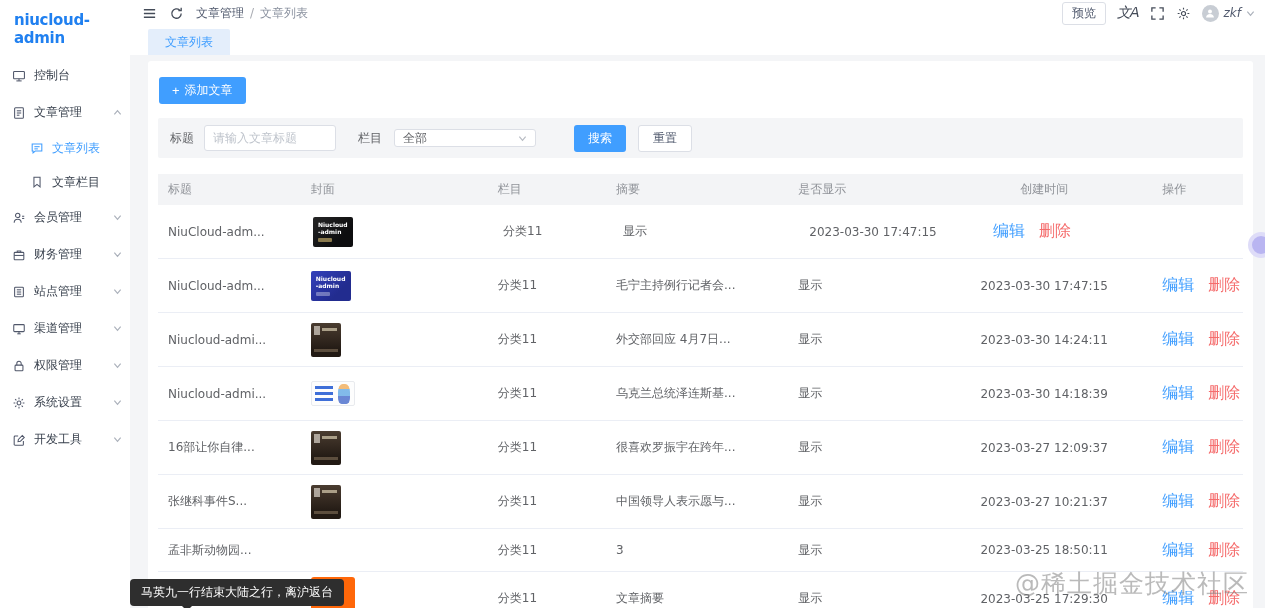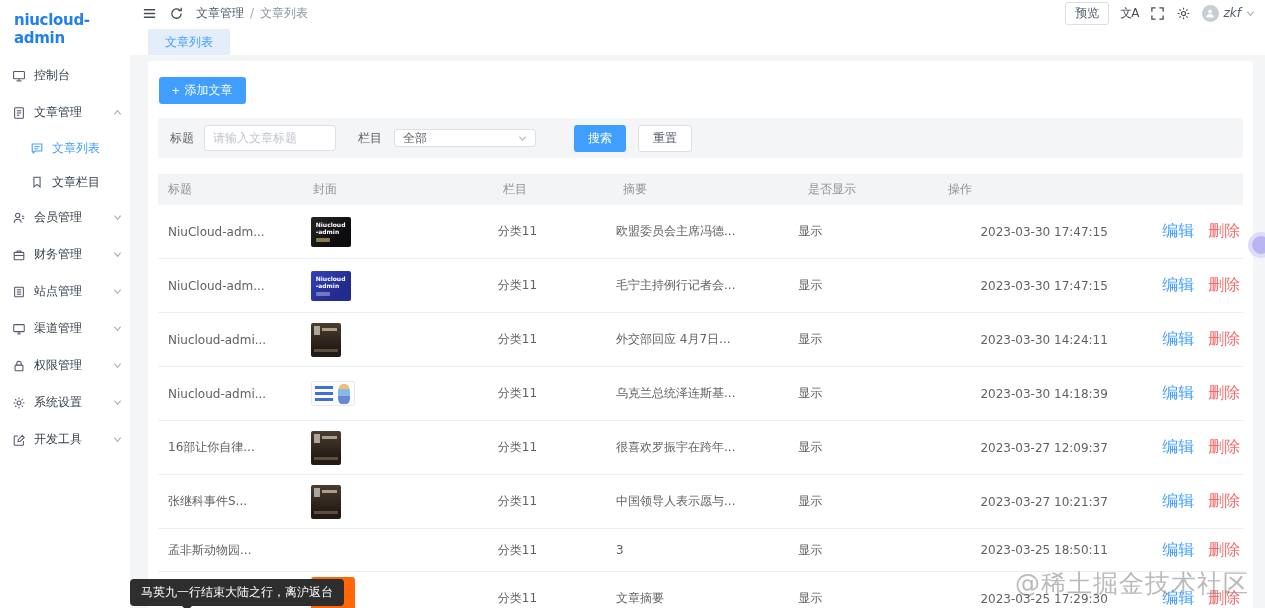--- a/index.html
+++ b/index.html
@@ -18,21 +18,21 @@
 
   
   .topbar { position:absolute; left:130px; top:0; right:0; height:26px; background:#fff;
     display:flex; align-items:center; padding:0 10px 0 12px; z-index:2; }
   .topbar .tb-icon { width:15px; height:15px; color:#454c59; margin-right:12px; cursor:pointer; display:inline-flex; }
   .crumb { display:flex; align-items:center; gap:6px; color:#515a6e; }
   .crumb .sep { color:#a8abb2; }
   .crumb .cur { color:#8a919f; }
   .topbar-right { margin-left:auto; display:flex; align-items:center; gap:11px; }
   .preview-btn { border:1px solid #dcdfe6; border-radius:3px; padding:2px 9px; color:#515a6e; background:#fff; cursor:pointer; font-size:12px; }
-  .lang-icon { font-size:12px; color:#454c59; cursor:pointer; letter-spacing:-1px; }
+  .lang-icon { font-size:14px; color:#454c59; cursor:pointer; letter-spacing:-1px;font-style:italic; }
   .user { display:flex; align-items:center; gap:5px; cursor:pointer; }
   .avatar { width:17px; height:17px; border-radius:50%; background:#c8cdd4; display:inline-flex; align-items:center; justify-content:center; }
   .uname { color:#515a6e;font-style:italic; }
 
   
   .tabbar { position:absolute; left:130px; top:26px; right:0; height:29px; background:#fff; display:flex; align-items:flex-end; padding-left:18px; z-index:2; }
   .tab { background:#e4eefb; color:#409eff; padding:0 17px; height:26px; line-height:26px; font-size:12px; border-radius:2px 2px 0 0; cursor:pointer; }
 
   
   .content { position:absolute; left:130px; top:55px; right:0; bottom:0; padding:6px 12px 0 18px; }
@@ -346,28 +346,28 @@
       <button class="btn-reset">重置</button>
     </div>
 
     <div class="t-table">
       <div class="t-head" id="table-head">
           <div class="hcell col-0">标题</div>
           <div class="hcell col-1">封面</div>
           <div class="hcell col-2">栏目</div>
           <div class="hcell col-3">摘要</div>
           <div class="hcell col-4">是否显示</div>
+          <div class="hcell col-5">创建时间</div>
           <div class="hcell col-6">操作</div>
         </div>
       <div id="table-body">
           <div class="t-row">
             <div class="cell col-0">NiuCloud-adm...</div>
             <div class="cell col-1"><div class="cover cover-dark-card"><div class="cl1">Niucloud</div><div class="cl2">-admin</div><div class="cl3"></div></div></div>
             <div class="cell col-2">分类11</div>
-            <div class="cell col-3">欧盟委员会主席冯德...</div>
             <div class="cell col-4">显示</div>
             <div class="cell col-5">2023-03-30 17:47:15</div>
             <div class="cell col-6"><a class="op-link op-edit">编辑</a><a class="op-link op-del">删除</a></div>
           </div>
           <div class="t-row">
             <div class="cell col-0">NiuCloud-adm...</div>
             <div class="cell col-1"><div class="cover cover-blue-card"><div class="cl1">Niucloud</div><div class="cl2">-admin</div><div class="cl3"></div></div></div>
             <div class="cell col-2">分类11</div>
             <div class="cell col-3">毛宁主持例行记者会...</div>
             <div class="cell col-4">显示</div>

